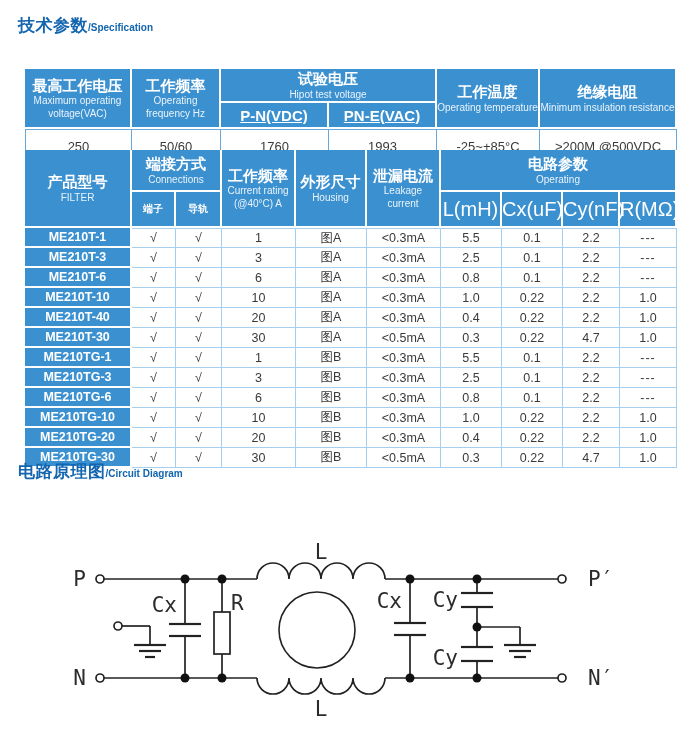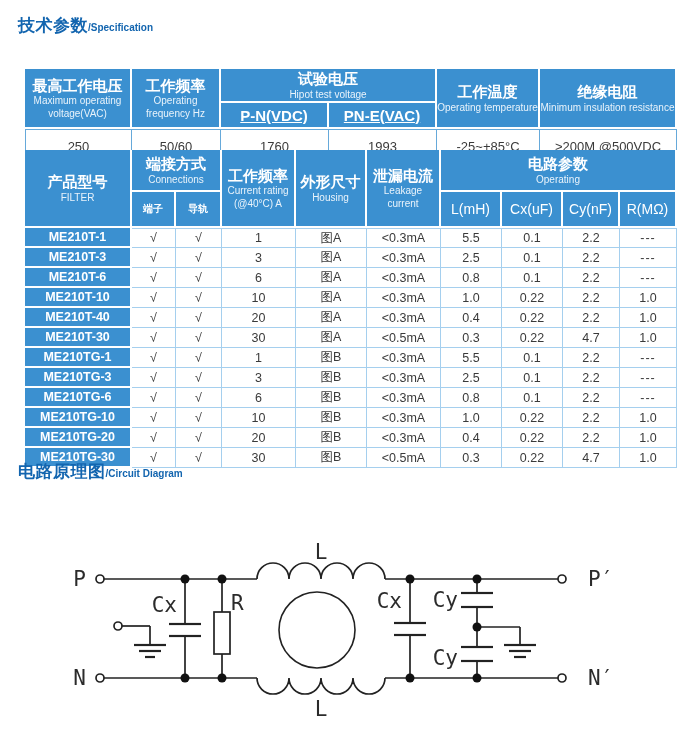--- a/index.html
+++ b/index.html
@@ -25,21 +25,21 @@
   #model-table{top:150px;width:652px;}
 
   th{
     background:var(--header-blue);color:#fff;text-align:center;vertical-align:middle;
     padding:0;border-right:2px solid #fff;border-bottom:2px solid #fff;font-weight:bold;
   }
   th .zh{display:block;font-size:15px;line-height:1.3;}
   th .en{display:block;font-size:10px;font-weight:normal;color:#e9f3fb;line-height:1.25;}
   th.sub{font-size:15px;text-decoration:underline;}
   th.sub2{font-size:10px;}
-  th.comp{font-size:14px;font-weight:normal;}
+  th.comp{font-size:20px;font-weight:normal;}
 
   #spec-table td{
     background:#fff;text-align:center;font-size:13px;color:#3a3a3a;height:23px;padding:0;
     border-top:1px solid var(--t1-border);border-bottom:1px solid var(--t1-border);
     border-right:1px solid var(--t1-border);
   }
   #spec-table td:first-child{border-left:1px solid var(--t1-border);}
   td.blue{color:var(--value-blue);}
 
   #model-table td{

